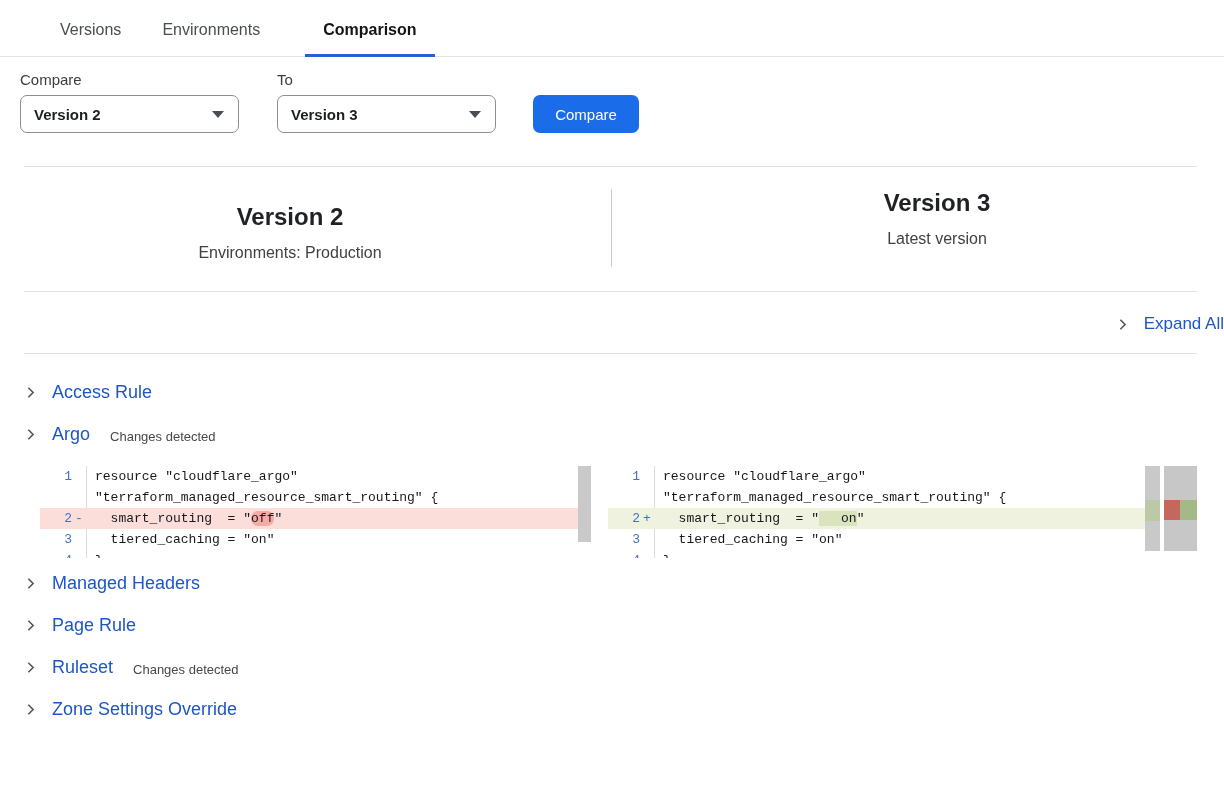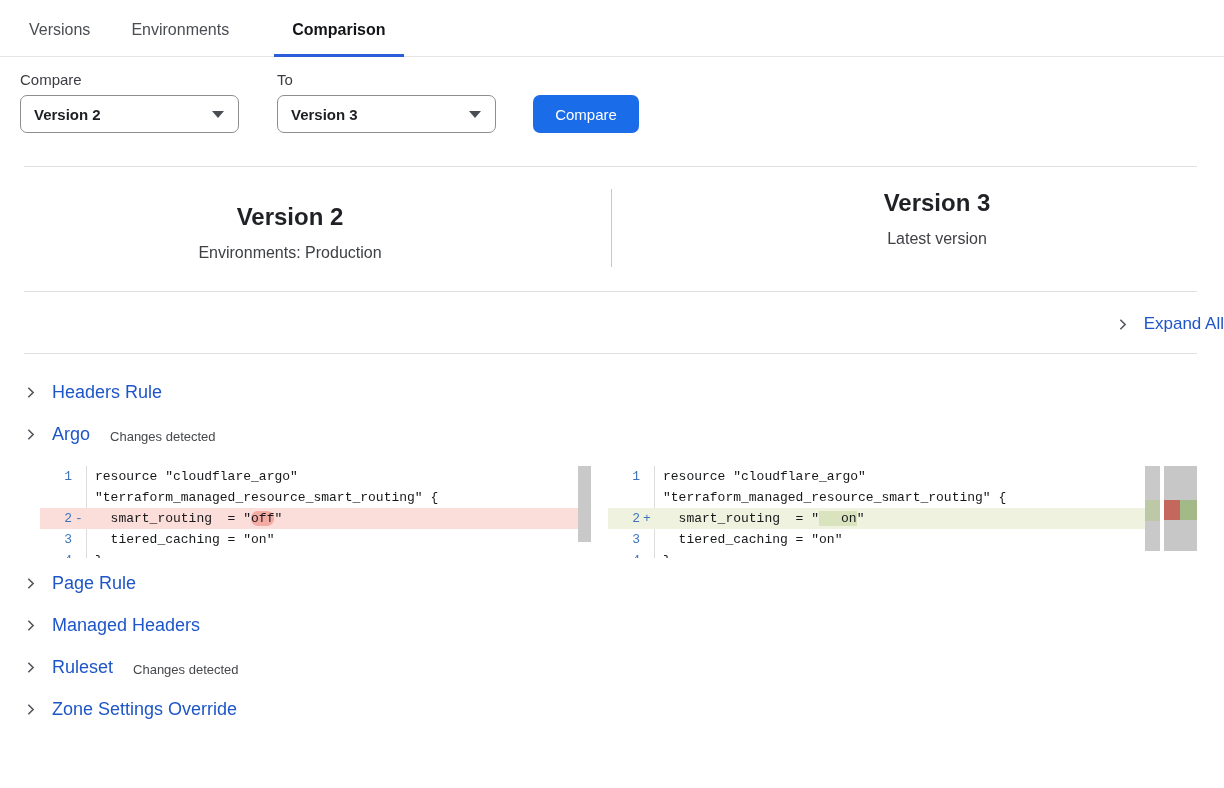--- a/index.html
+++ b/index.html
@@ -1,19 +1,19 @@
 <!DOCTYPE html>
 <html><head>
 <meta charset="utf-8">
 <style>
   * { margin:0; padding:0; box-sizing:border-box; }
   html,body { width:1224px; height:788px; background:#ffffff; font-family:"Liberation Sans", sans-serif; color:#1a1c1f; overflow:hidden; }
 
   
-  .tabs { display:flex; gap:37px; height:57px; align-items:flex-end; padding-left:27px; border-bottom:1px solid #e4e4e4; }
+  .tabs { display:flex; gap:37px; height:57px; align-items:flex-end; padding-left:58px; border-bottom:1px solid #e4e4e4; }
   .tab { position:relative; padding:0 2px 17px 2px; font-size:16px; color:#4a4d52; cursor:pointer; }
   .tab.active { color:#131417; font-weight:600;margin-left:22px; }
   .tab.active::after { content:""; position:absolute; left:-16px; right:-16px; bottom:-1px; height:3px; background:#2b5cd9; }
 
   
   .form-row { display:flex; align-items:flex-end; padding:14px 0 0 20px; }
   .form-group { display:flex; flex-direction:column; }
   .form-label { font-size:15px; color:#3b3d42; margin-bottom:7px; }
   .select { width:219px; height:38px; border:1px solid #8e8e8e; border-radius:7px; background:#fff;
             display:flex; align-items:center; justify-content:space-between; padding:0 14px 0 13px; cursor:pointer; }
@@ -125,21 +125,21 @@
 <hr class="rule">
 
 <div class="sections">
 
   <div class="section-row">
     <span class="chev">
       <svg width="13" height="13" viewBox="0 0 12 12">
           <path d="M4 1.6l4.4 4.4L4 10.4" fill="none" stroke="currentColor" stroke-width="1.5"></path>
         </svg>
     </span>
-    <span class="section-label">Headers Rule</span>
+    <span class="section-label">Access Rule</span>
     <span class="section-badge"></span>
   </div>
 
   <div class="section-row">
     <span class="chev">
       <svg width="13" height="13" viewBox="0 0 12 12">
           <path d="M4 1.6l4.4 4.4L4 10.4" fill="none" stroke="currentColor" stroke-width="1.5"></path>
         </svg>
     </span>
     <span class="section-label">Argo</span>
@@ -213,31 +213,31 @@
     </div>
 
   </div>
 
   <div class="section-row">
     <span class="chev">
       <svg width="13" height="13" viewBox="0 0 12 12">
           <path d="M4 1.6l4.4 4.4L4 10.4" fill="none" stroke="currentColor" stroke-width="1.5"></path>
         </svg>
     </span>
+    <span class="section-label">Managed Headers</span>
+    <span class="section-badge"></span>
+  </div>
+
+  <div class="section-row">
+    <span class="chev">
+      <svg width="13" height="13" viewBox="0 0 12 12">
+          <path d="M4 1.6l4.4 4.4L4 10.4" fill="none" stroke="currentColor" stroke-width="1.5"></path>
+        </svg>
+    </span>
     <span class="section-label">Page Rule</span>
-    <span class="section-badge"></span>
-  </div>
-
-  <div class="section-row">
-    <span class="chev">
-      <svg width="13" height="13" viewBox="0 0 12 12">
-          <path d="M4 1.6l4.4 4.4L4 10.4" fill="none" stroke="currentColor" stroke-width="1.5"></path>
-        </svg>
-    </span>
-    <span class="section-label">Managed Headers</span>
     <span class="section-badge"></span>
   </div>
 
   <div class="section-row">
     <span class="chev">
       <svg width="13" height="13" viewBox="0 0 12 12">
           <path d="M4 1.6l4.4 4.4L4 10.4" fill="none" stroke="currentColor" stroke-width="1.5"></path>
         </svg>
     </span>
     <span class="section-label">Ruleset</span>

